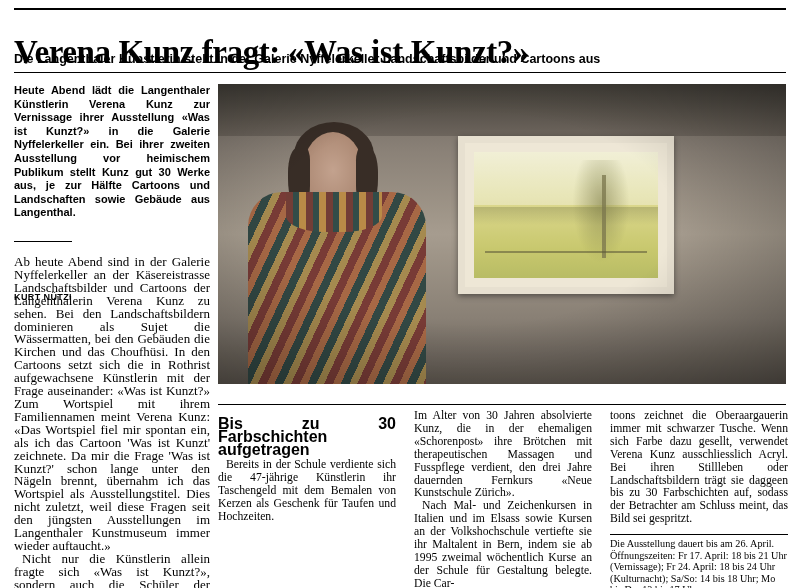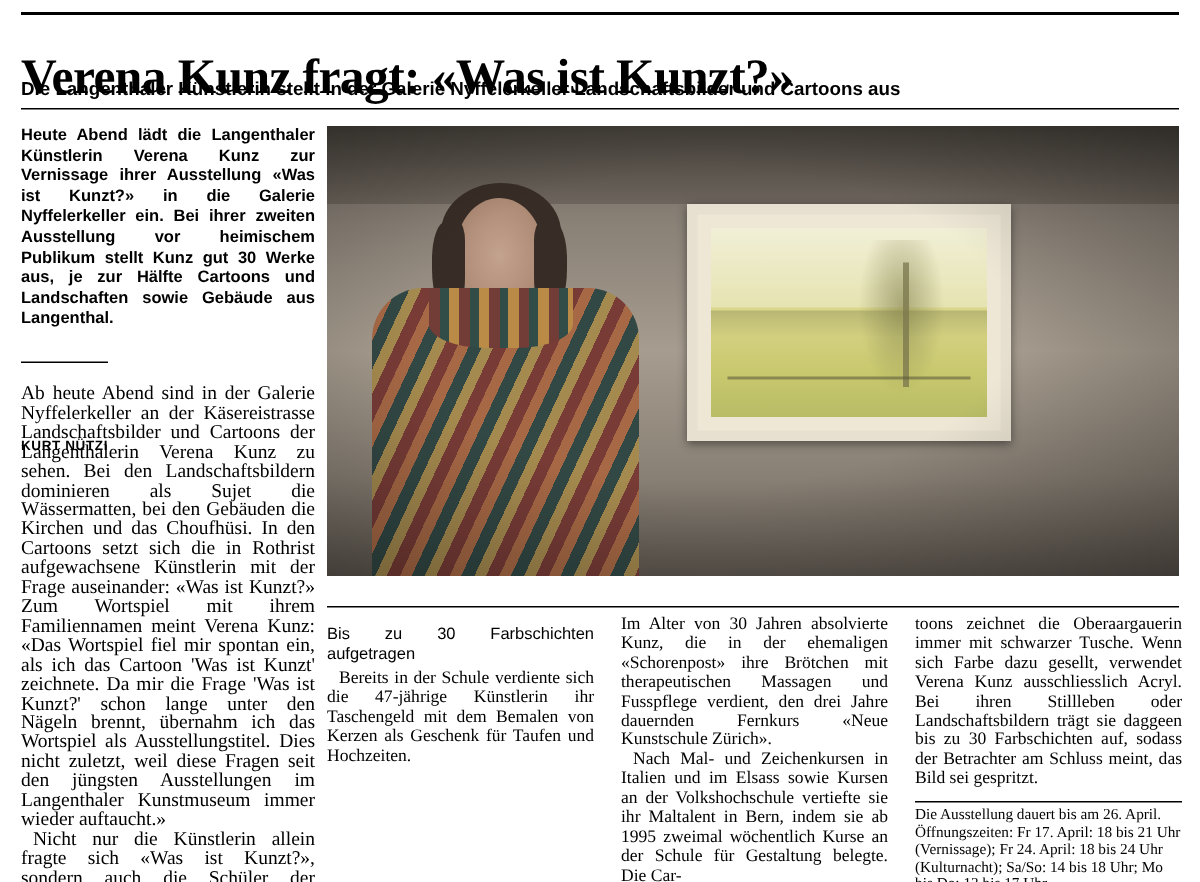--- a/index.html
+++ b/index.html
@@ -253,22 +253,22 @@
     font-size: 11.7px;
     line-height: 12.9px;
     text-align: justify;
     color: #000;
   }
   .col.c2 { left: 0; }
   .col.c3 { left: 196px; }
   .col.c4 { left: 392px; }
   .subhead-inline {
     font-family: "Liberation Sans", sans-serif;
-    font-weight: normal;
-    font-size: 11px;
+    font-weight: bold;
+    font-size: 16px;
     line-height: 13px;
     display: block;
     margin: 7px 0 3px 0;
   }
   .infobox {
     font-size: 10.2px;
     line-height: 11.5px;
     text-align: left;
     margin-top: 8px;
     border-top: 1px solid #000;

